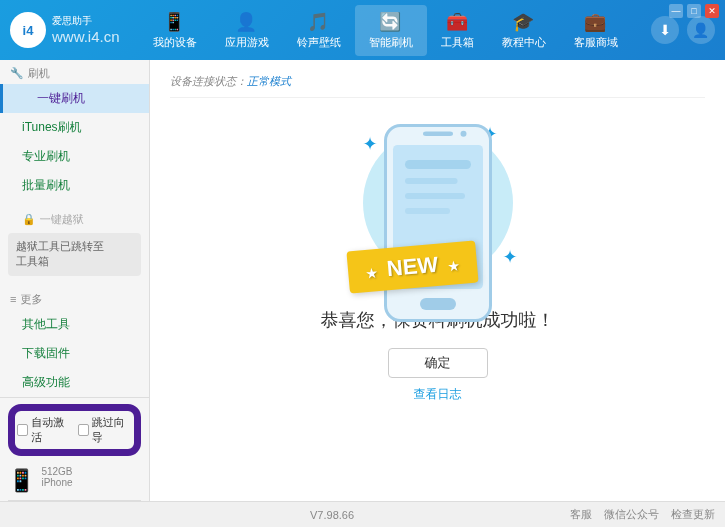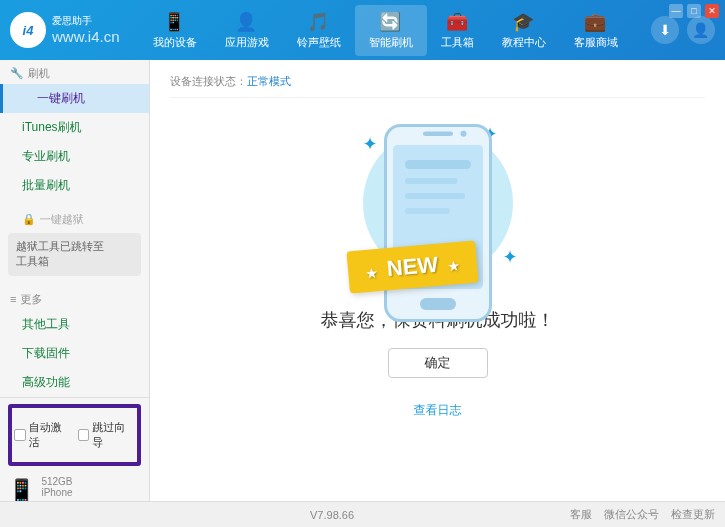--- a/index.html
+++ b/index.html
@@ -18,21 +18,20 @@
       display: flex;
       align-items: center;
       width: 110px;
     }
     .logo-circle {
       width: 36px; height: 36px;
       background: #fff;
       border-radius: 50%;
       display: flex; align-items: center; justify-content: center;
       margin-right: 6px;
-      font-style: italic;
     }
     .logo-text {
       color: #fff;
       font-size: 10px;
       line-height: 1.3;
     }
     .nav-tabs {
       flex: 1;
       display: flex;
       align-items: center;
@@ -139,23 +138,23 @@
     
     .sidebar-bottom {
       margin-top: auto;
       padding: 6px 8px;
       border-top: 1px solid #ddd;
     }
     .auto-row {
       display: flex;
       align-items: center;
       gap: 6px;
-      padding: 12px 2px;
-      border: 4px solid #4c1d95;
-      border-radius: 3px;
+      padding: 4px 2px;
+      border: 7px solid #4c1d95;
+      border-radius: 13px;
       margin-bottom: 6px;
     }
     .checkbox-label {
       display: flex;
       align-items: center;
       gap: 3px;
       font-size: 11px;
       color: #333;
       cursor: pointer;
     }
@@ -205,20 +204,21 @@
 
     .status-bar {
       width: 100%;
       display: flex;
       align-items: center;
       padding: 4px 0 8px 0;
       font-size: 11px;
       color: #888;
       border-bottom: 1px solid #f0f0f0;
       margin-bottom: 10px;
+      font-style: italic;
     }
     .status-bar .mode-label { color: #1a7fcf; }
 
     
     .illustration {
       display: flex;
       flex-direction: column;
       align-items: center;
       margin: 10px 0 20px 0;
     }
@@ -281,21 +281,21 @@
     }
     .confirm-btn {
       width: 100px;
       height: 30px;
       background: #fff;
       border: 1px solid #ccc;
       border-radius: 4px;
       font-size: 13px;
       color: #333;
       cursor: pointer;
-      margin-bottom: 24px;
+      margin-bottom: 8px;
     }
     .log-link {
       font-size: 12px;
       color: #1a9de0;
       cursor: pointer;
       text-decoration: none;
     }
 
     
     .footer {

